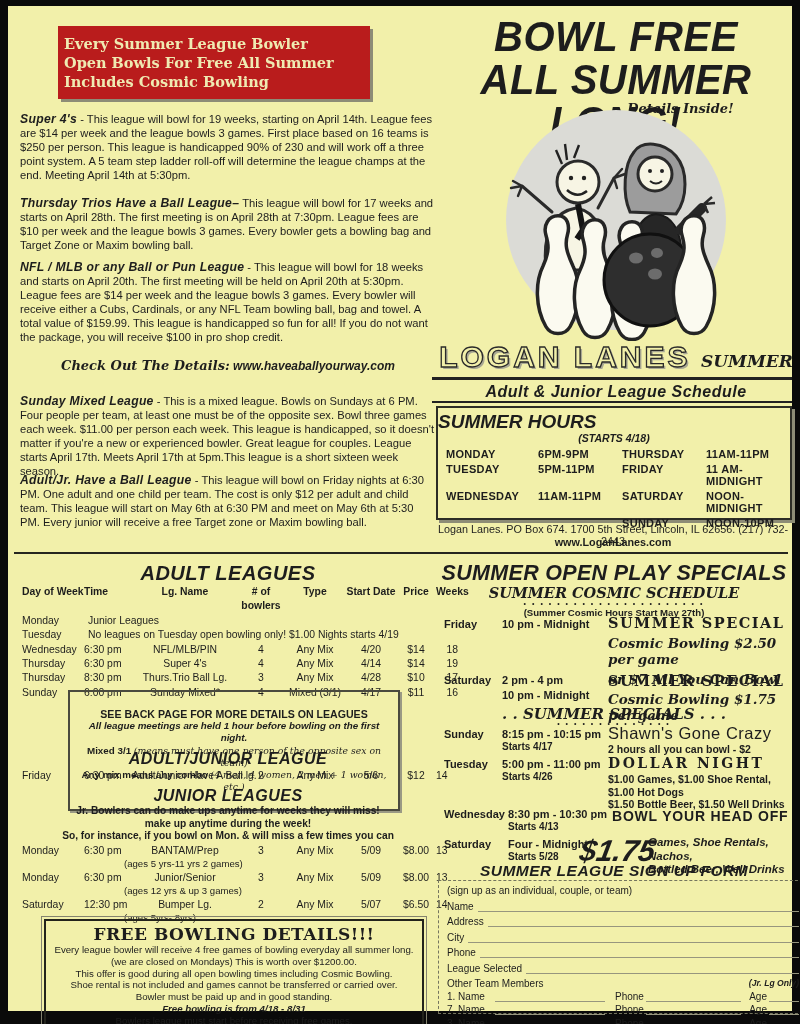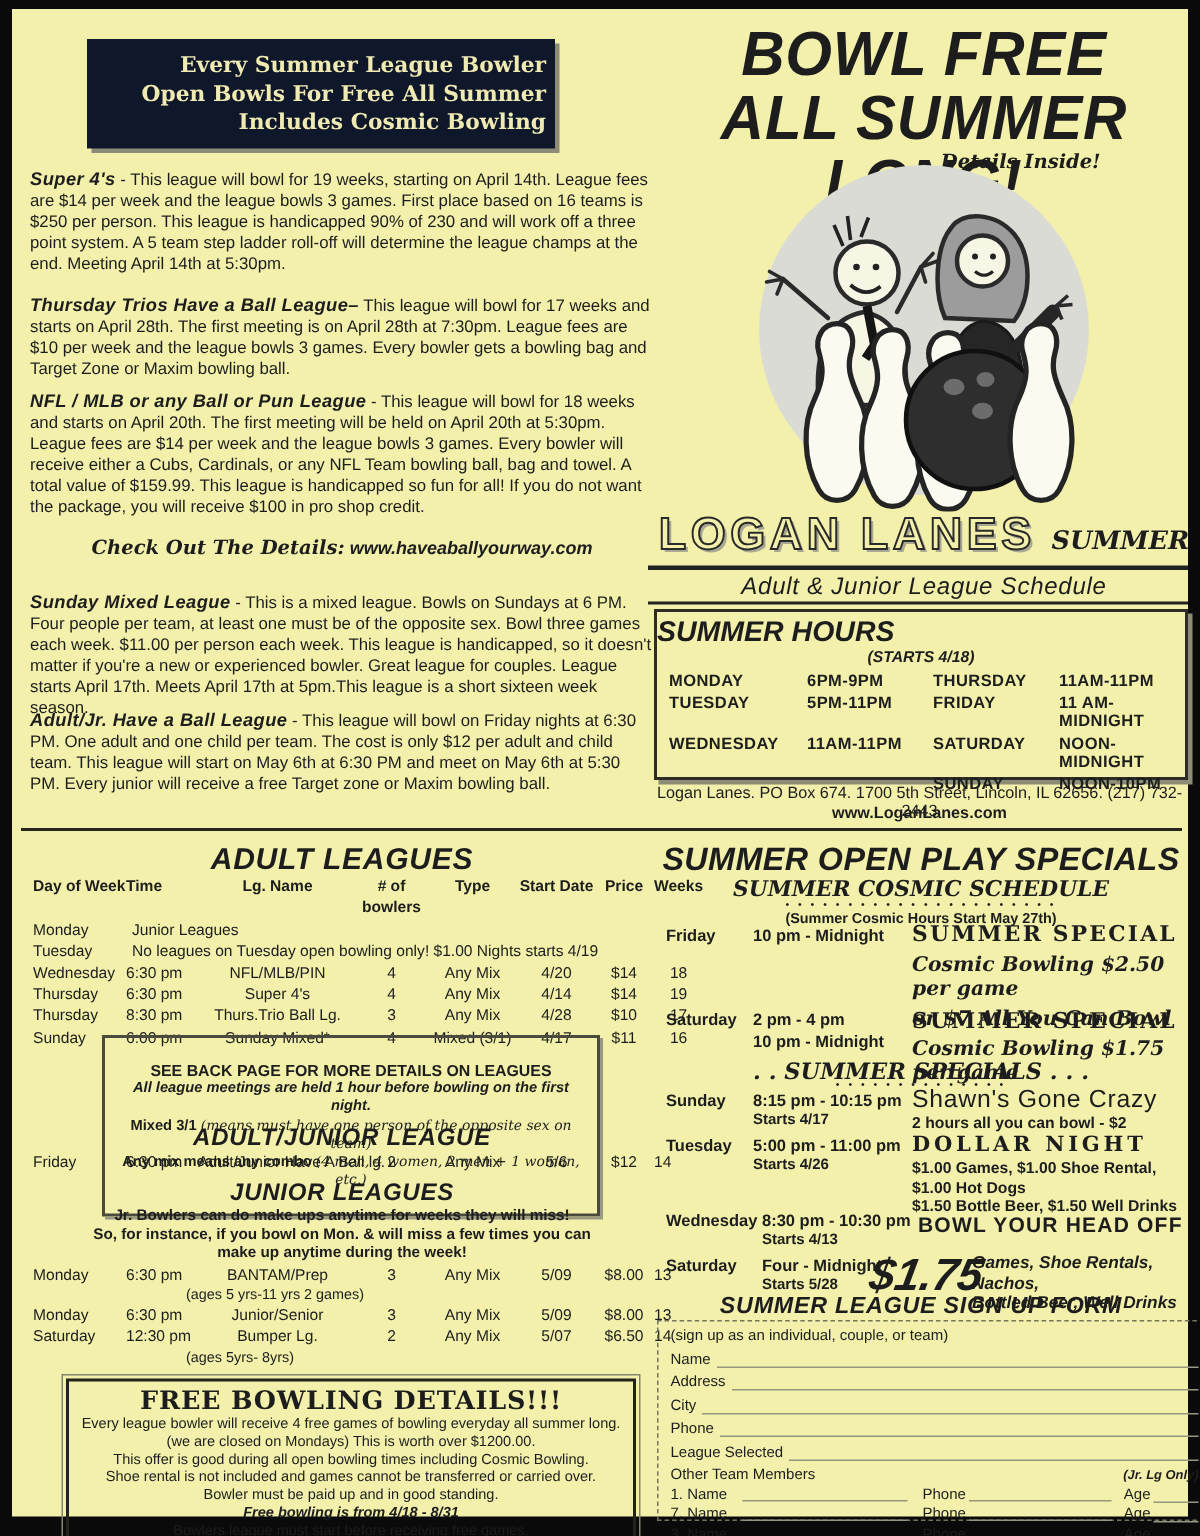--- a/index.html
+++ b/index.html
@@ -5,41 +5,41 @@
   html,body{margin:0;padding:0}
   body{width:800px;height:1024px;position:relative;background:#0a0a0a;
        font-family:"Liberation Sans",sans-serif;color:#1d1d1d;overflow:hidden}
   .paper{position:absolute;left:8px;top:6px;width:784px;height:1005px;background:#f2f0aa}
   .ab{position:absolute}
   .b{font-weight:bold}.i{font-style:italic}.bi{font-weight:bold;font-style:italic}
   .ctr{text-align:center}
   .serif{font-family:"DejaVu Serif",serif}
 
   
-  .banner{left:50px;top:20px;width:300px;background:#0f172a;color:#efeab2;
-          padding:8px 6px;text-align:right;box-shadow:3px 3px 0 #8d8c76}
+  .banner{left:50px;top:20px;width:300px;background:#b91c1c;color:#efeab2;
+          padding:8px 6px;text-align:left;box-shadow:3px 3px 0 #8d8c76}
   .banner div{font-family:"DejaVu Serif",serif;font-weight:bold;font-size:14.5px;line-height:19px}
 
   
   .para{left:12px;width:416px;font-size:11.2px;line-height:14px}
   .para .lead{font-weight:bold;font-style:italic;font-size:12.2px;letter-spacing:.3px}
   .check{left:12px;width:416px;text-align:center;font-size:12px}
   .check .scr{font-family:"DejaVu Serif",serif;font-style:italic;font-weight:bold;font-size:13px}
 
   
   .headline{left:428px;top:12px;width:360px;text-align:center;font-weight:bold;font-style:italic;
             font-size:40px;line-height:41px;letter-spacing:.5px;transform:scaleY(1.04)}
   .details{left:560px;top:95px;width:225px;text-align:center;font-family:"DejaVu Serif",serif;
            font-weight:bold;font-style:italic;font-size:13px}
   .logo-row{left:430px;top:334px;width:356px;text-align:center;white-space:nowrap}
   .logo-main{font-size:30px;font-weight:bold;letter-spacing:3px;color:#f2f0aa;
              -webkit-text-stroke:1.3px #2a2a2a;text-shadow:2px 2px 0 #a9a893}
   .logo-suffix{font-family:"DejaVu Serif",serif;font-style:italic;font-weight:bold;font-size:17px;margin-left:6px}
   .rule{background:#222;height:2px}
-  .sched-title{left:430px;top:377px;width:356px;text-align:center;font-weight:normal;font-style:italic;font-size:16px;letter-spacing:.5px}
+  .sched-title{left:430px;top:377px;width:356px;text-align:center;font-weight:bold;font-style:italic;font-size:16px;letter-spacing:.5px}
   .hours-box{left:428px;top:400px;width:352px;height:110px;border:2px solid #2d2d26;box-shadow:3px 3px 0 #8d8c76}
   .hours-title{text-align:left;font-weight:bold;font-style:italic;font-size:19px;margin-top:3px}
   .hours-sub{text-align:center;font-weight:bold;font-style:italic;font-size:10.5px;margin-top:-1px}
   .hours-grid{display:grid;grid-template-columns:92px 84px 84px 1fr;padding:4px 8px 0 8px;row-gap:3px;
               font-size:11px;font-weight:bold;letter-spacing:.3px}
   .addr{left:420px;top:517px;width:370px;text-align:center;font-weight:normal;font-size:10.8px}
   .site{left:420px;top:530px;width:370px;text-align:center;font-weight:bold;font-size:10.8px}
   .divider{left:6px;top:546px;width:774px;height:2px;background:#26261f}
 
   
@@ -76,21 +76,21 @@
 
   
   .form-title{left:426px;top:856px;width:360px;text-align:center;font-weight:bold;font-style:italic;font-size:15.5px;letter-spacing:.5px}
   .form-box{left:430px;top:874px;width:352px;height:128px;border:1.6px dashed #75755f;padding:2px 8px;font-size:10px}
   .frow{display:flex;align-items:flex-end;margin-top:4.6px}
   .frow .lbl{white-space:nowrap;padding-right:4px}
   .fill{flex:1;border-bottom:1.2px solid #97967e;height:10px}
   .fill.short{flex:0 0 30px}
   .mem-head{display:flex;justify-content:space-between;margin-top:4px}
   .jr{font-weight:bold;font-style:italic;font-size:8.6px}
-  .mrow{display:flex;align-items:flex-start;margin-top:2.2px}
+  .mrow{display:flex;align-items:flex-end;margin-top:2.2px}
   .mrow .nlbl{flex:0 0 48px}
   .mrow .nfill{flex:0 0 110px;border-bottom:1.2px solid #97967e;height:9px;margin-right:10px}
   .mrow .plbl{padding-right:2px}
   .mrow .pfill{flex:1;border-bottom:1.2px solid #97967e;height:9px;margin-right:8px}
   .mrow .albl{padding-right:2px}
 </style>
 </head>
 <body>
 
 <div class="paper">
@@ -273,22 +273,22 @@
       <div class="c">2</div>
       <div class="c">Any Mix</div>
       <div class="c">5/6</div>
       <div class="c">$12</div>
       <div class="c">14</div>
   </div>
 
   <div class="ab sec-title" style="left:12px;top:781px;width:416px;font-size:16px">JUNIOR  LEAGUES</div>
   <div class="ab ctr b" style="left:12px;top:799px;width:416px;font-size:10.2px;line-height:12.6px">
     <div>Jr. Bowlers can do make ups anytime for weeks they will miss!</div>
+    <div>make up anytime during the week!</div>
     <div>So, for instance, if you bowl on Mon. &amp; will miss a few times you can</div>
-    <div>make up anytime during the week!</div>
   </div>
   <div class="ab" style="left:14px;top:838px;width:416px">
     <div class="lg-grid">
       <div>Monday</div>
         <div>6:30 pm</div>
         <div class="c">BANTAM/Prep</div>
         <div class="c">3</div>
         <div class="c">Any Mix</div>
         <div class="c">5/09</div>
         <div class="c">$8.00</div>
@@ -298,20 +298,21 @@
     <div class="lg-grid">
       <div>Monday</div>
         <div>6:30 pm</div>
         <div class="c">Junior/Senior</div>
         <div class="c">3</div>
         <div class="c">Any Mix</div>
         <div class="c">5/09</div>
         <div class="c">$8.00</div>
         <div class="c">13</div>
     </div>
+    <div class="ages">(ages 12 yrs &amp; up 3 games)</div>
     <div class="lg-grid">
       <div>Saturday</div>
         <div>12:30 pm</div>
         <div class="c">Bumper Lg.</div>
         <div class="c">2</div>
         <div class="c">Any Mix</div>
         <div class="c">5/07</div>
         <div class="c">$6.50</div>
         <div class="c">14</div>
     </div>

